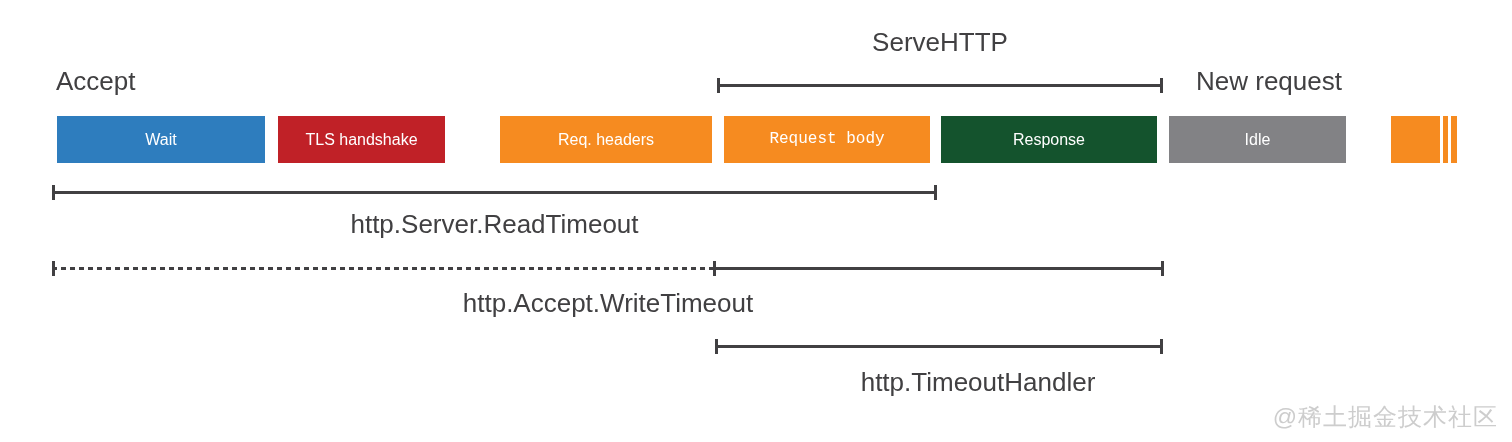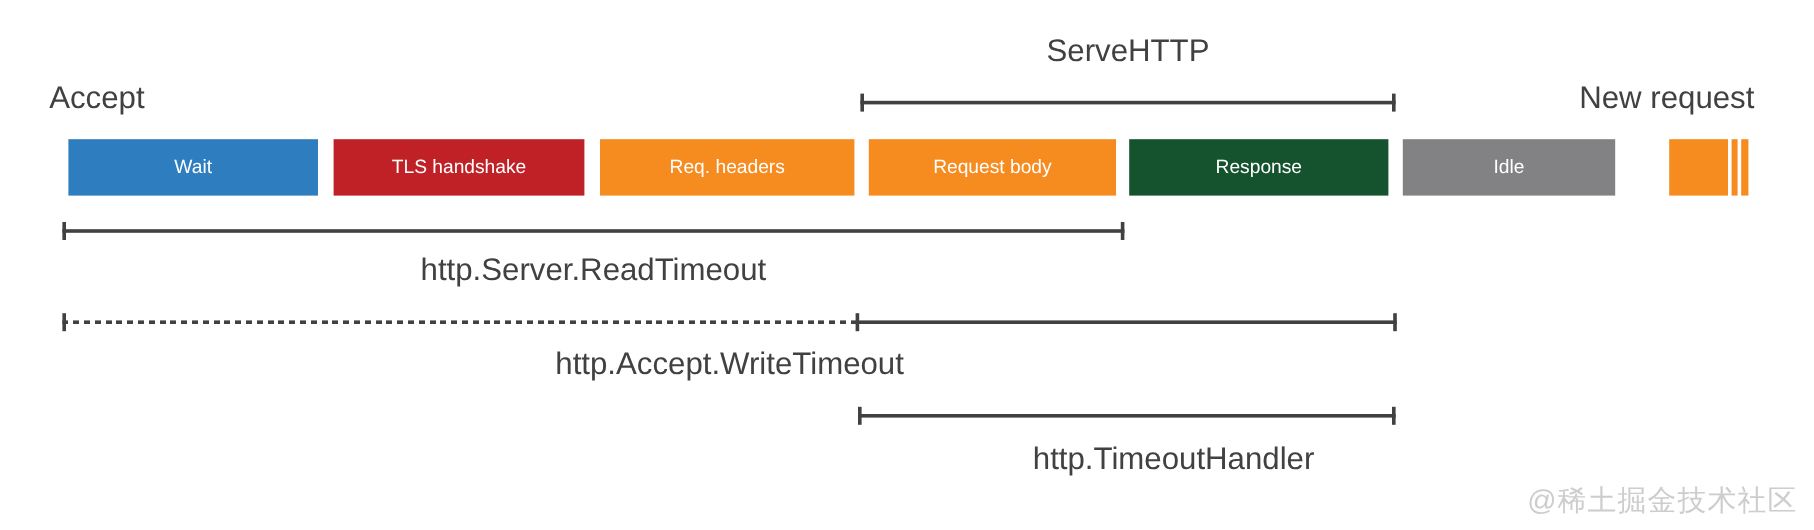--- a/index.html
+++ b/index.html
@@ -11,21 +11,21 @@
   .lbl { position:absolute; color:var(--text); font-size:26px; line-height:30px; white-space:nowrap; }
   .lbl.center { text-align:center; white-space:normal; }
 
   
   .seg {
     position:absolute; top:116px; height:47px;
     color:#fff; font-size:16px; line-height:47px; text-align:center;
     overflow:hidden; white-space:nowrap;
   }
   .s0 { left:57px;   width:208px; }
-  .s1 { left:278px;  width:209px; }
+  .s1 { left:278px;  width:167px; }
   .s2 { left:500px;  width:212px; }
   .s3 { left:724px;  width:206px; }
   .s4 { left:941px;  width:216px; }
   .s5 { left:1169px; width:177px; }
   .s6 { left:1391px; width:49px; }
   .s6a { left:1443px; width:5px; }
   .s6b { left:1451px; width:6px; }
 
   
   .bracket { position:absolute; height:3px; background:var(--line); }
@@ -39,23 +39,23 @@
   .read-bracket      { left:52px;  top:191px; width:885px; }
   .write-bracket     { left:52px;  top:267px; width:1112px; }
   .write-dashed {
     position:absolute; left:0; top:0; width:663px; height:3px;
     background:repeating-linear-gradient(90deg, var(--line) 0 5px, transparent 5px 9px);
   }
   .write-solid { position:absolute; left:663px; top:0; width:449px; height:3px; background:var(--line); }
   .handler-bracket   { left:715px; top:345px; width:448px; }
 
   
-  .accept-lbl     { left:41px;   top:66px; }
+  .accept-lbl     { left:56px;   top:66px; }
   .servehttp-lbl  { left:717px;  top:27px;  width:446px; }
-  .newrequest-lbl { left:1162px; top:66px;  width:300px; text-align:right; }
+  .newrequest-lbl { left:1196px; top:66px;  width:300px; text-align:left; }
   .read-lbl       { left:52px;   top:209px; width:885px; }
   .write-lbl      { left:52px;   top:288px; width:1112px; }
   .handler-lbl    { left:754px;  top:367px; width:448px; }
 
   .watermark { position:absolute; right:14px; bottom:9px; font-size:24px; color:var(--wm); letter-spacing:1px; }
 </style>
 </head>
 <body>
 
 <div class="canvas" style="--line: #414042; --text: #414042; --wm: #cdcdcd;">
@@ -71,21 +71,21 @@
 
   <div class="seg s0" style="background-color: rgb(46, 125, 190);">
     <span>Wait</span>
   </div>
   <div class="seg s1" style="background-color: rgb(192, 33, 39);">
     <span>TLS handshake</span>
   </div>
   <div class="seg s2" style="background-color: rgb(246, 139, 32);">
     <span>Req. headers</span>
   </div>
-  <div class="seg s3" style="background-color: rgb(246, 139, 32);">
+  <div class="seg s3" style="background-color: rgb(246, 139, 32); font-family: Liberation Mono, monospace;">
     <span>Request body</span>
   </div>
   <div class="seg s4" style="background-color: #14532d;">
     <span>Response</span>
   </div>
   <div class="seg s5" style="background-color: rgb(130, 130, 133);">
     <span>Idle</span>
   </div>
   <div class="seg s6" style="background-color: rgb(246, 139, 32);"></div>
   <div class="seg s6a" style="background-color: rgb(246, 139, 32);"></div>

